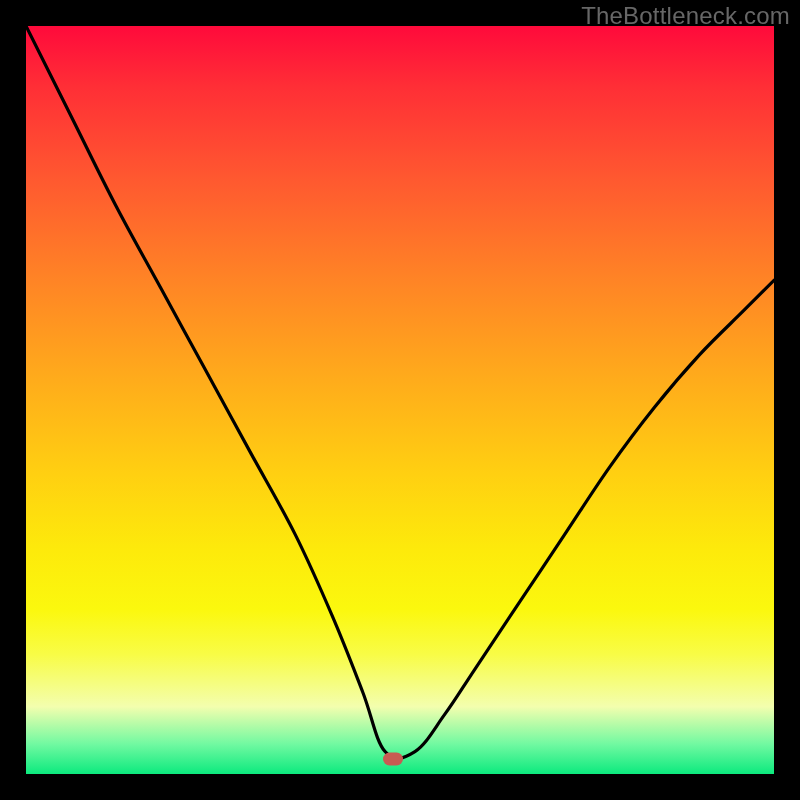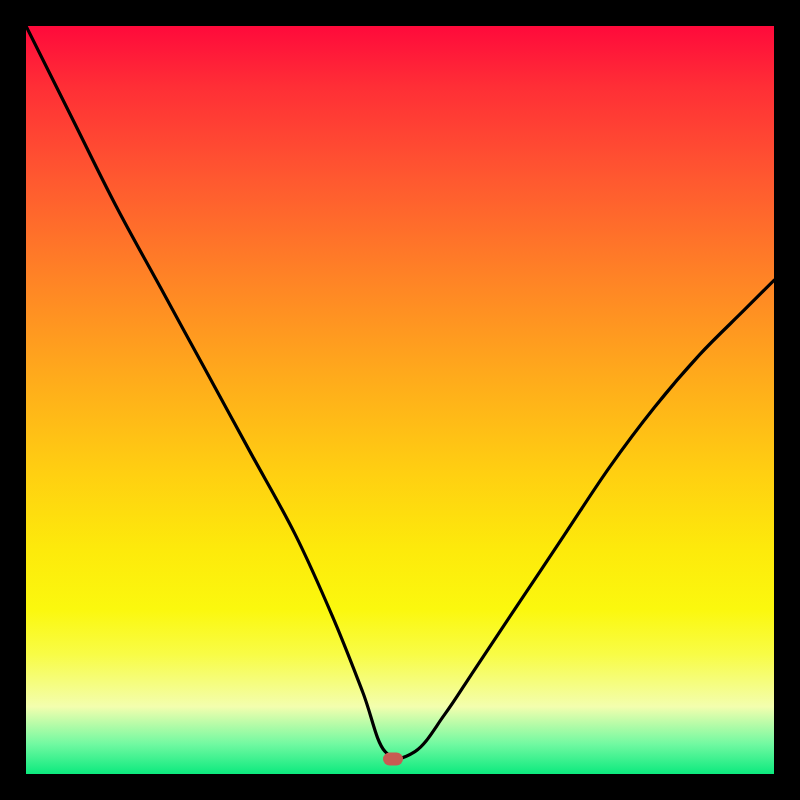--- a/index.html
+++ b/index.html
@@ -64,18 +64,19 @@
     border-radius: 7px;
     background: #c85b52;
     z-index: 12;
     transform: translate(-50%, -50%);
   }
 </style>
 </head>
 <body>
 
 <div class="frame">
+  <div class="watermark">TheBottleneck.com</div>
   <div class="plot"></div>
   <svg class="curve" viewBox="0 0 748 748" preserveAspectRatio="none">
     <path id="curve-path" d="M 0 0 C 8.078399999999998 16.156799999999997, 28.7232 57.4464, 44.879999999999995 89.75999999999999 C 61.03679999999999 122.07359999999998, 73.60319999999999 148.5528, 89.75999999999999 179.51999999999998 C 105.9168 210.48719999999997, 118.48319999999998 232.1792, 134.64 261.8 C 150.7968 291.4208, 163.36319999999998 314.4592, 179.51999999999998 344.08 C 195.6768 373.70079999999996, 208.2432 396.73920000000004, 224.4 426.36 C 240.5568 455.9808, 254.46959999999999 479.01919999999996, 269.28 508.64 C 284.0904 538.2608, 294.5624 562.6456000000001, 306.68 590.9200000000001 C 318.7976 619.1944000000001, 327.1752 641.4848000000001, 336.6 665.72 C 346.0248 689.9552, 349.61519999999996 714.7887999999999, 359.03999999999996 725.56 C 368.46479999999997 736.3312, 378.1888 732.2919999999999, 388.96000000000004 725.56 C 399.73120000000006 718.828, 408.10880000000003 702.9703999999999, 418.88000000000005 688.16 C 429.6512000000001 673.3496, 435.336 663.476, 448.8 643.28 C 462.264 623.084, 477.52320000000003 600.1952, 493.68 575.96 C 509.8368 551.7248000000001, 522.4032 532.8752, 538.56 508.64 C 554.7167999999999 484.40479999999997, 567.2832000000001 464.2088, 583.44 441.32 C 599.5968 418.4312, 612.1632 401.67600000000004, 628.3199999999999 381.48 C 644.4767999999999 361.284, 657.0432000000001 346.62319999999994, 673.2 329.11999999999995 C 689.3568 311.61679999999996, 704.616 297.704, 718.0799999999999 284.24 C 731.5439999999999 270.776, 742.6143999999999 259.7056, 748 254.32" fill="none" stroke="#000" stroke-width="3.2" stroke-linecap="round" stroke-linejoin="round"></path>
   </svg>
   <div class="marker" id="marker" style="left: 392.52px; top: 759.04px; background: rgb(200, 91, 82);"></div>
 </div>
 
 </body></html>

